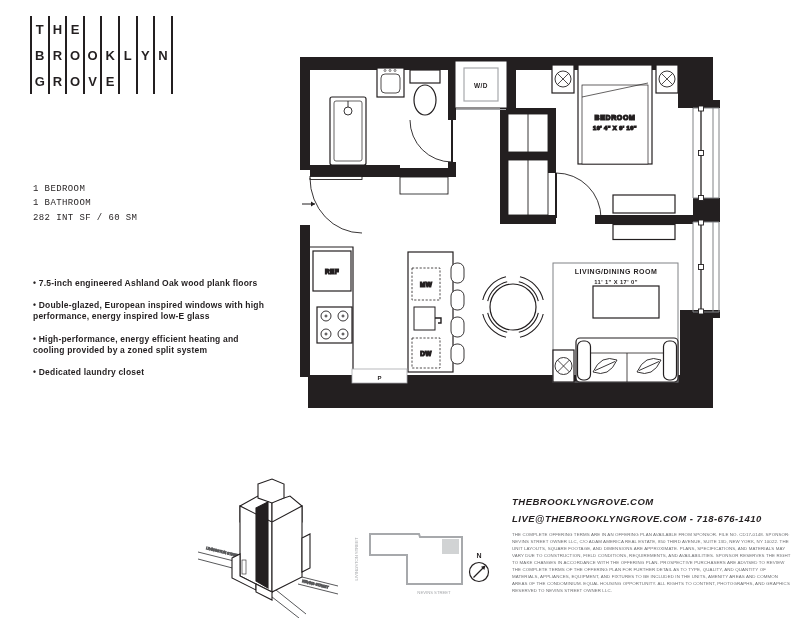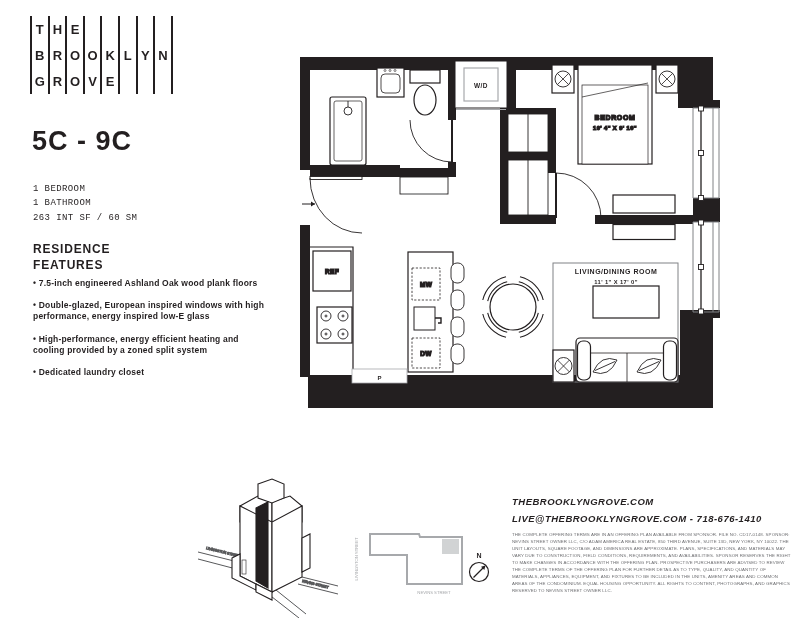--- a/index.html
+++ b/index.html
@@ -51,31 +51,26 @@
     <div class="cell">G</div>
     <div class="cell">R</div>
     <div class="cell">O</div>
     <div class="cell">V</div>
     <div class="cell">E</div>
     <div class="cell"></div>
     <div class="cell"></div>
     <div class="cell"></div>
   </div>
 
-  <div class="unit-title">5C - 9C</div>
   <div class="unit-specs">
     <div>1 BEDROOM</div>
     <div>1 BATHROOM</div>
-    <div>263 INT SF / 60 SM</div>
+    <div>282 INT SF / 60 SM</div>
   </div>
 
-  <div class="feat-head">
-    <div>RESIDENCE</div>
-    <div>FEATURES</div>
-  </div>
   <div class="feat-list">
     <div class="feat">7.5-inch engineered Ashland Oak wood plank floors</div>
     <div class="feat">Double-glazed, European inspired windows with high performance, energy inspired low-E glass</div>
     <div class="feat">High-performance, energy efficient heating and cooling provided by a zoned split system</div>
     <div class="feat">Dedicated laundry closet</div>
   </div>
 
   <svg viewBox="0 0 422 356" style="left:300px;top:57px;width:422px;height:356px">
 
     <g fill="#231f20" stroke="none">

